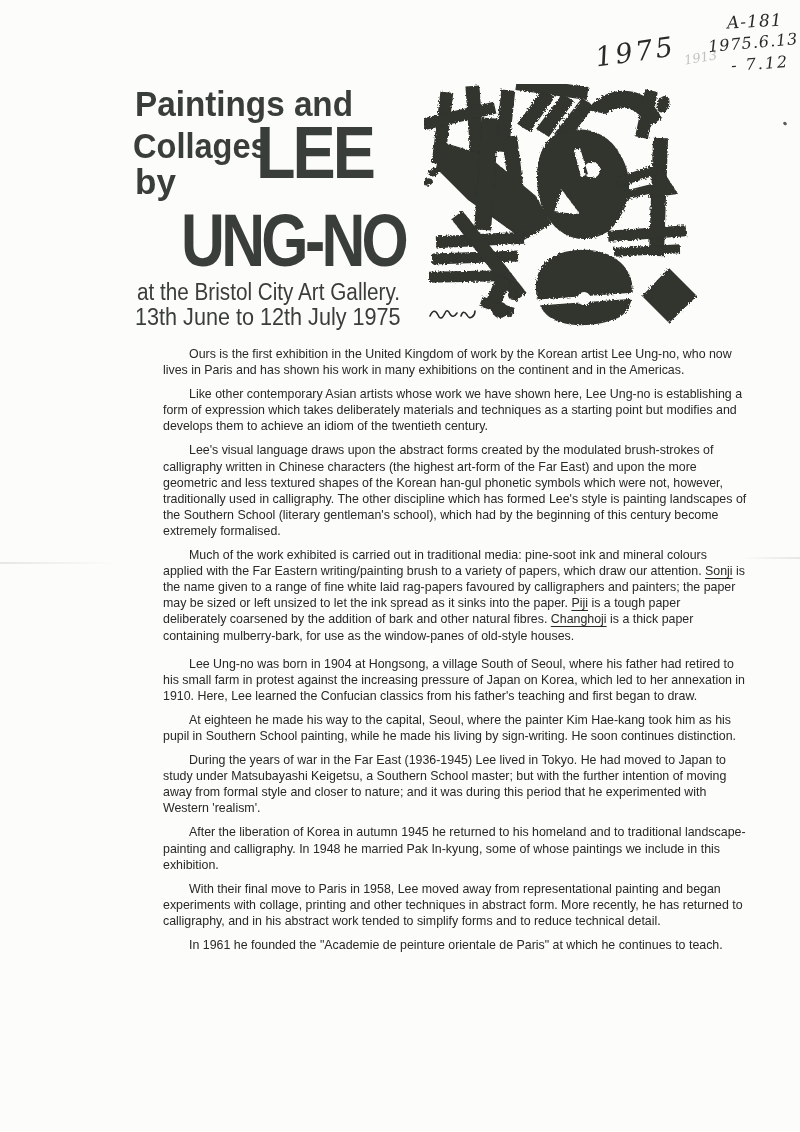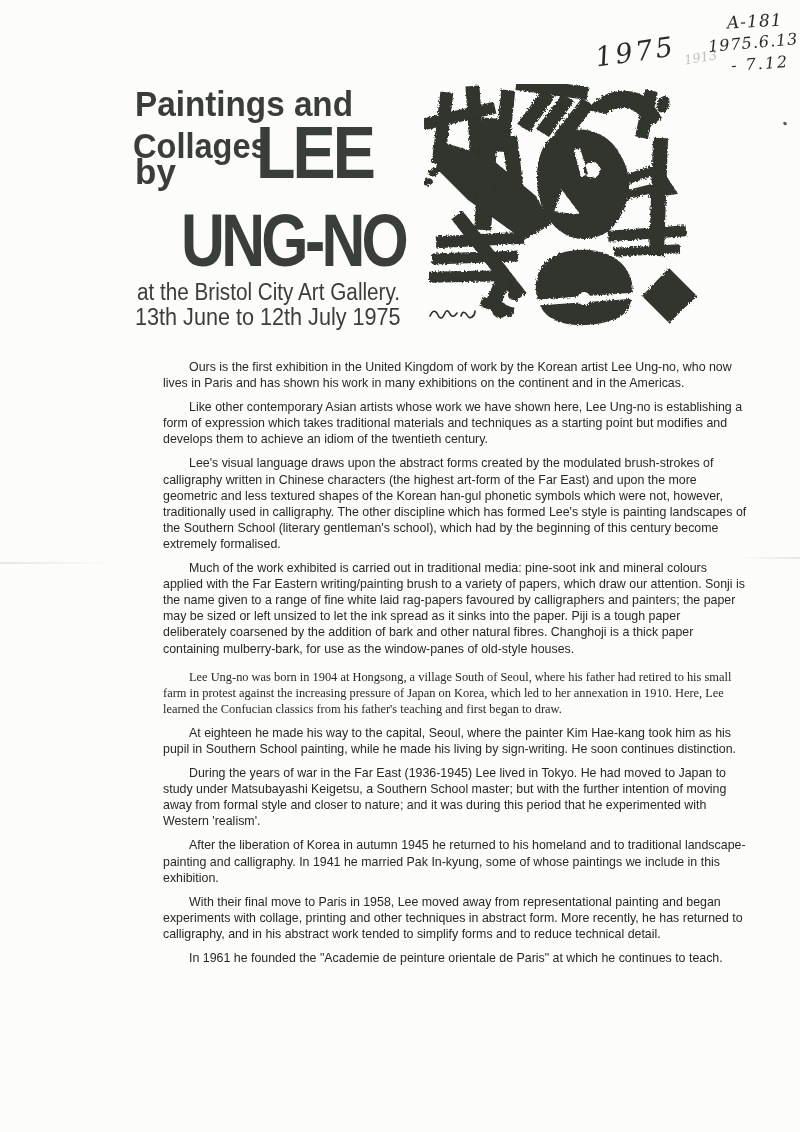--- a/index.html
+++ b/index.html
@@ -13,41 +13,40 @@
   .hand-bigyear{left:595px;top:36px;font-size:27px;transform:rotate(-8deg);letter-spacing:3px;}
   .hand-faint{left:684px;top:50px;font-size:13px;transform:rotate(-10deg);opacity:.28;}
   .hand-cat{left:727px;top:11px;font-size:17px;transform:rotate(-3deg);letter-spacing:1px;}
   .hand-d1{left:708px;top:33px;font-size:16px;transform:rotate(-5deg);letter-spacing:1px;}
   .hand-d2{left:731px;top:54px;font-size:16px;transform:rotate(-4deg);letter-spacing:2px;}
   
   .t{position:absolute;font-weight:800;color:#3a3e3a;white-space:nowrap;transform-origin:left top;}
   .t-line1{left:135px;top:84px;font-size:35px;transform:scaleX(.95);letter-spacing:0px;}
   .t-collages{left:133px;top:126px;font-size:35px;transform:scaleX(.93);}
   .t-lee{left:256px;top:110px;font-size:66px;letter-spacing:-3px;transform:scale(.98,1.12);}
-  .t-by{left:135px;top:152px;font-size:35px;}
+  .t-by{left:135px;top:162px;font-size:35px;}
   .t-ungno{left:181px;top:198px;font-size:66px;letter-spacing:-4px;transform:scale(.92,1.12);}
   .t-venue{left:137px;top:279px;font-size:23px;font-weight:500;transform:scaleX(.90);letter-spacing:0px;}
   .t-dates{left:135px;top:304px;font-size:23px;font-weight:500;transform:scaleX(.94);}
   
   .artwork{position:absolute;left:424px;top:84px;width:280px;height:248px;}
   .speck{position:absolute;left:783px;top:122px;width:4px;height:3px;background:#5a5a5a;border-radius:50%;transform:rotate(40deg);}
   
   .crease{position:absolute;height:2px;background:linear-gradient(90deg,#d8d8d4,rgba(216,216,212,0));opacity:.6;}
   .crease-l{left:0;top:562px;width:115px;}
   .crease-r{right:0;top:557px;width:60px;transform:scaleX(-1);}
   
   .body-text{
     position:absolute;left:163px;top:346px;width:584px;
     font-size:12.4px;line-height:16.1px;color:#282828;
     text-align:left;
-    margin-top:13px;
   }
   .body-text p{margin:0 0 8px 0;text-indent:26px;}
-  .body-text p.gap{margin-top:12px;font-family:Liberation Serif, serif;}
-  .uline{text-underline-offset:3px;}
+  .body-text p.gap{margin-top:12px;}
+  .uline{text-decoration:underline;text-underline-offset:3px;}
 </style>
 </head>
 <body>
 
 <div class="page">
 
   <span class="hand hand-bigyear">1975</span>
   <span class="hand hand-faint">1913</span>
   <span class="hand hand-cat">A-181</span>
   <span class="hand hand-d1">1975.6.13</span>
@@ -123,24 +122,24 @@
 
     <path d="M6,232 q4,-9 8,-1 q3,7 7,-2 q2,-5 5,1 q3,5 7,-1 m4,3 q2,-7 6,-1 q2,4 5,2 q3,-2 3,-6" fill="none" stroke="#2a2a2a" stroke-width="1.6" stroke-linecap="round"></path>
   </svg>
   <span class="speck"></span>
 
   <div class="crease crease-l"></div>
   <div class="crease crease-r"></div>
 
   <div class="body-text">
       <p><span>Ours is the first exhibition in the United Kingdom of work by the Korean artist Lee Ung-no, who now lives in Paris and has shown his work in many exhibitions on the continent and in the Americas.</span></p>
-      <p><span>Like other contemporary Asian artists whose work we have shown here, Lee Ung-no is establishing a form of expression which takes traditional materials and techniques as a starting point but modifies and develops them to achieve an idiom of the twentieth century.</span></p>
+      <p><span>Like other contemporary Asian artists whose work we have shown here, Lee Ung-no is establishing a form of expression which takes deliberately materials and techniques as a starting point but modifies and develops them to achieve an idiom of the twentieth century.</span></p>
       <p><span>Lee's visual language draws upon the abstract forms created by the modulated brush-strokes of calligraphy written in Chinese characters (the highest art-form of the Far East) and upon the more geometric and less textured shapes of the Korean han-gul phonetic symbols which were not, however, traditionally used in calligraphy. The other discipline which has formed Lee's style is painting landscapes of the Southern School (literary gentleman's school), which had by the beginning of this century become extremely formalised.</span></p>
       <p><span>Much of the work exhibited is carried out in traditional media: pine-soot ink and mineral colours applied with the Far Eastern writing/painting brush to a variety of papers, which draw our attention. </span><span class="uline">Sonji</span><span> is the name given to a range of fine white laid rag-papers favoured by calligraphers and painters; the paper may be sized or left unsized to let the ink spread as it sinks into the paper. </span><span class="uline">Piji</span><span> is a tough paper deliberately coarsened by the addition of bark and other natural fibres. </span><span class="uline">Changhoji</span><span> is a thick paper containing mulberry-bark, for use as the window-panes of old-style houses.</span></p>
       <p class="gap"><span>Lee Ung-no was born in 1904 at Hongsong, a village South of Seoul, where his father had retired to his small farm in protest against the increasing pressure of Japan on Korea, which led to her annexation in 1910. Here, Lee learned the Confucian classics from his father's teaching and first began to draw.</span></p>
       <p><span>At eighteen he made his way to the capital, Seoul, where the painter Kim Hae-kang took him as his pupil in Southern School painting, while he made his living by sign-writing. He soon continues distinction.</span></p>
       <p><span>During the years of war in the Far East (1936-1945) Lee lived in Tokyo. He had moved to Japan to study under Matsubayashi Keigetsu, a Southern School master; but with the further intention of moving away from formal style and closer to nature; and it was during this period that he experimented with Western 'realism'.</span></p>
-      <p><span>After the liberation of Korea in autumn 1945 he returned to his homeland and to traditional landscape-painting and calligraphy. In 1941 he married Pak In-kyung, some of whose paintings we include in this exhibition.</span></p>
+      <p><span>After the liberation of Korea in autumn 1945 he returned to his homeland and to traditional landscape-painting and calligraphy. In 1948 he married Pak In-kyung, some of whose paintings we include in this exhibition.</span></p>
       <p><span>With their final move to Paris in 1958, Lee moved away from representational painting and began experiments with collage, printing and other techniques in abstract form. More recently, he has returned to calligraphy, and in his abstract work tended to simplify forms and to reduce technical detail.</span></p>
       <p><span>In 1961 he founded the "Academie de peinture orientale de Paris" at which he continues to teach.</span></p>
     </div>
 
 </div>
 
 </body></html>

